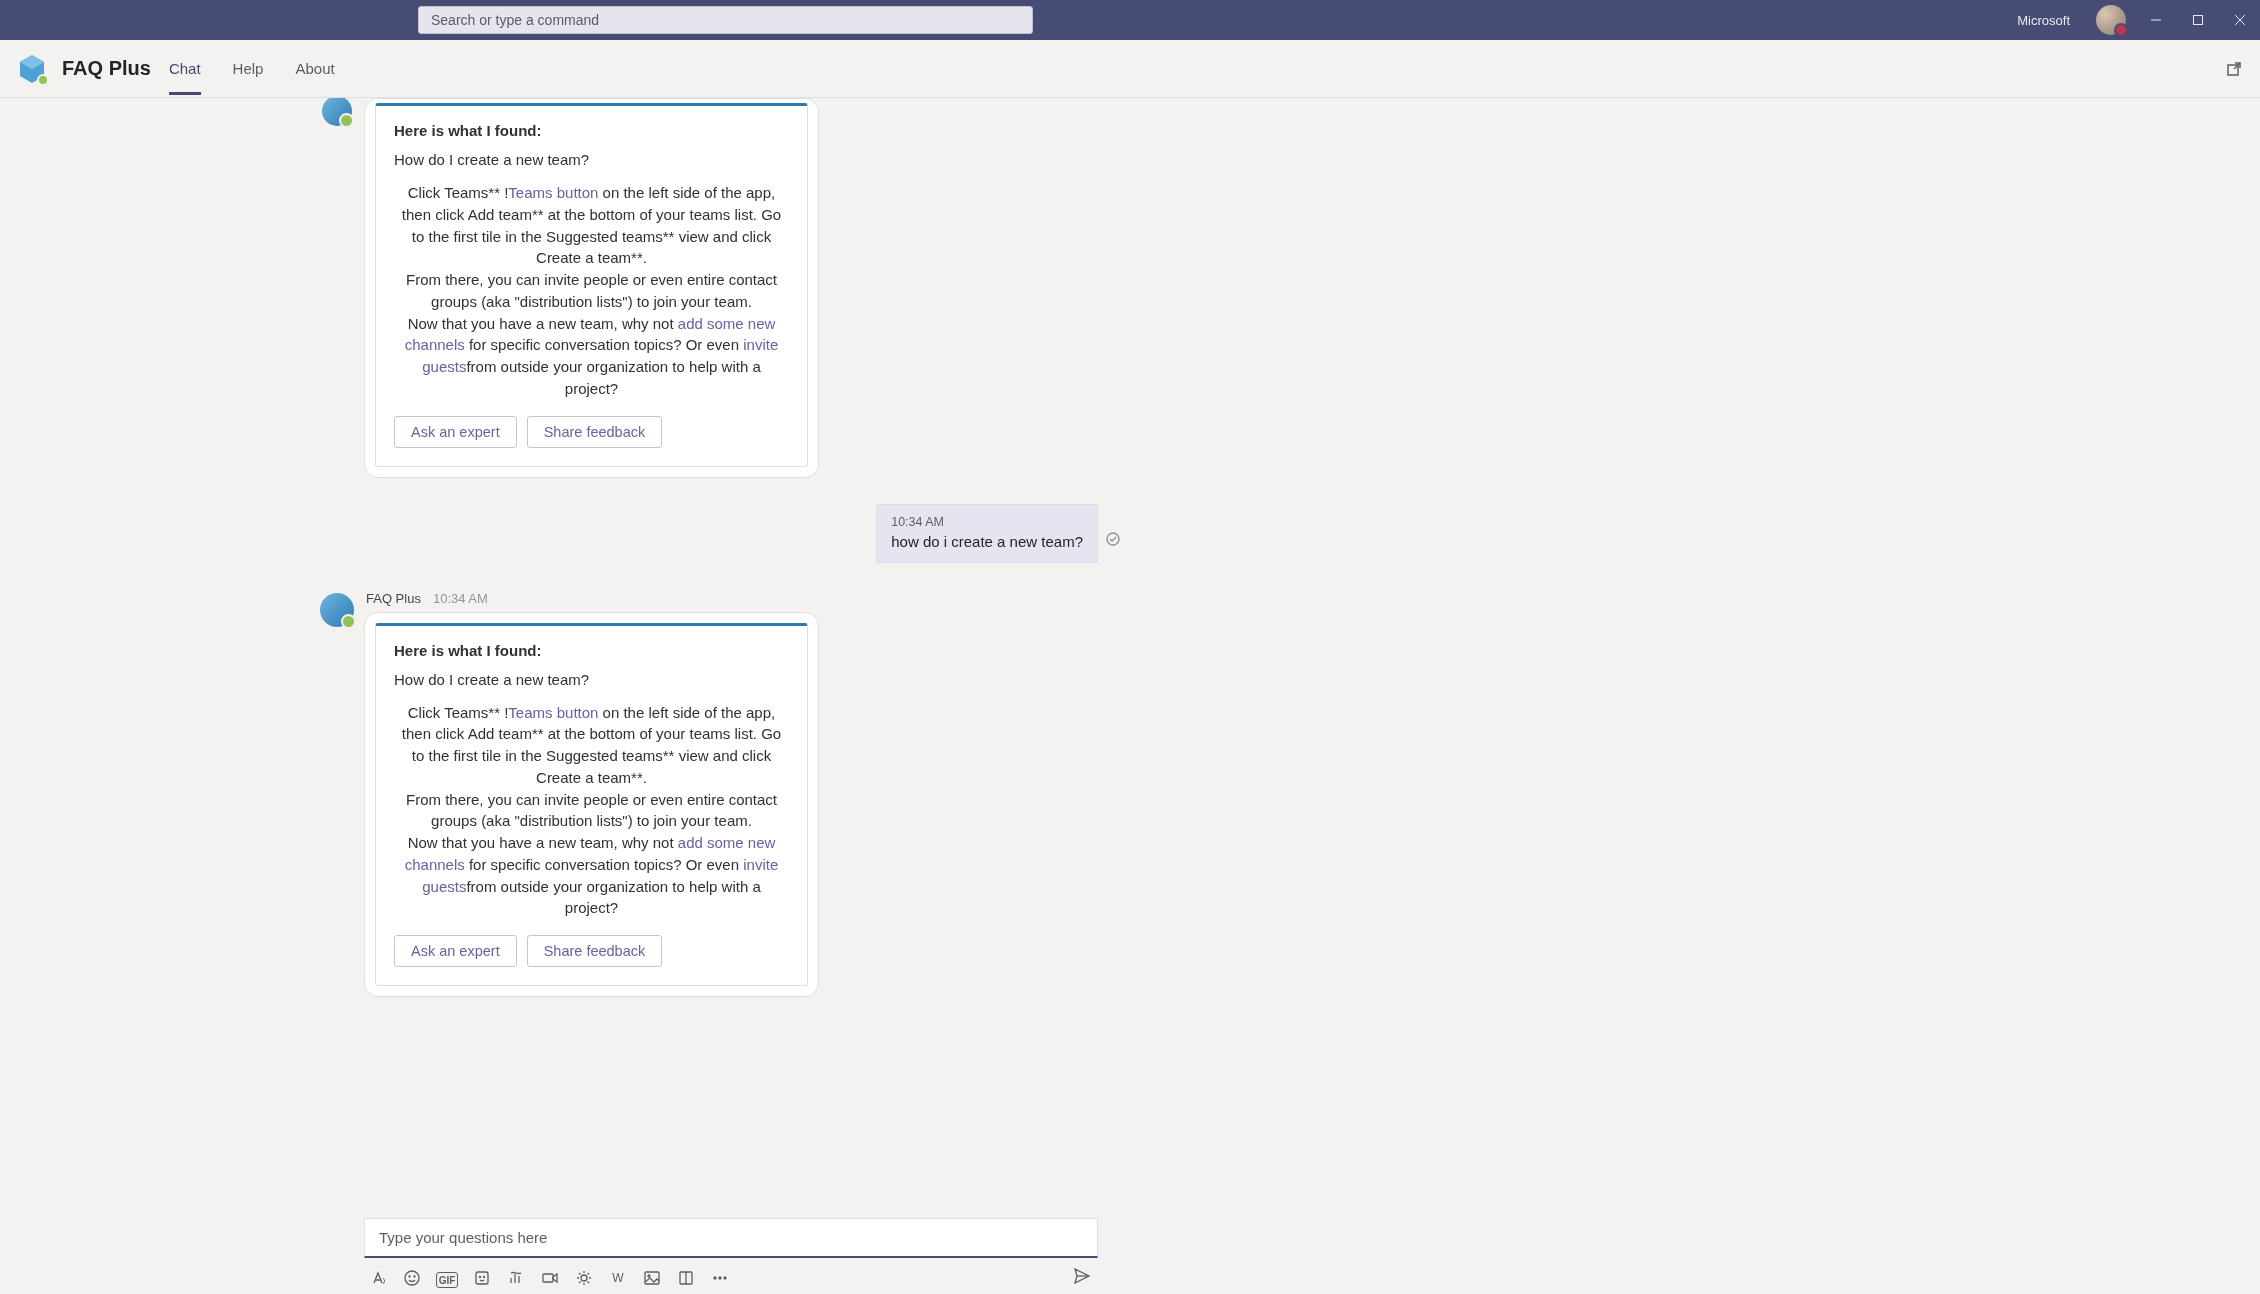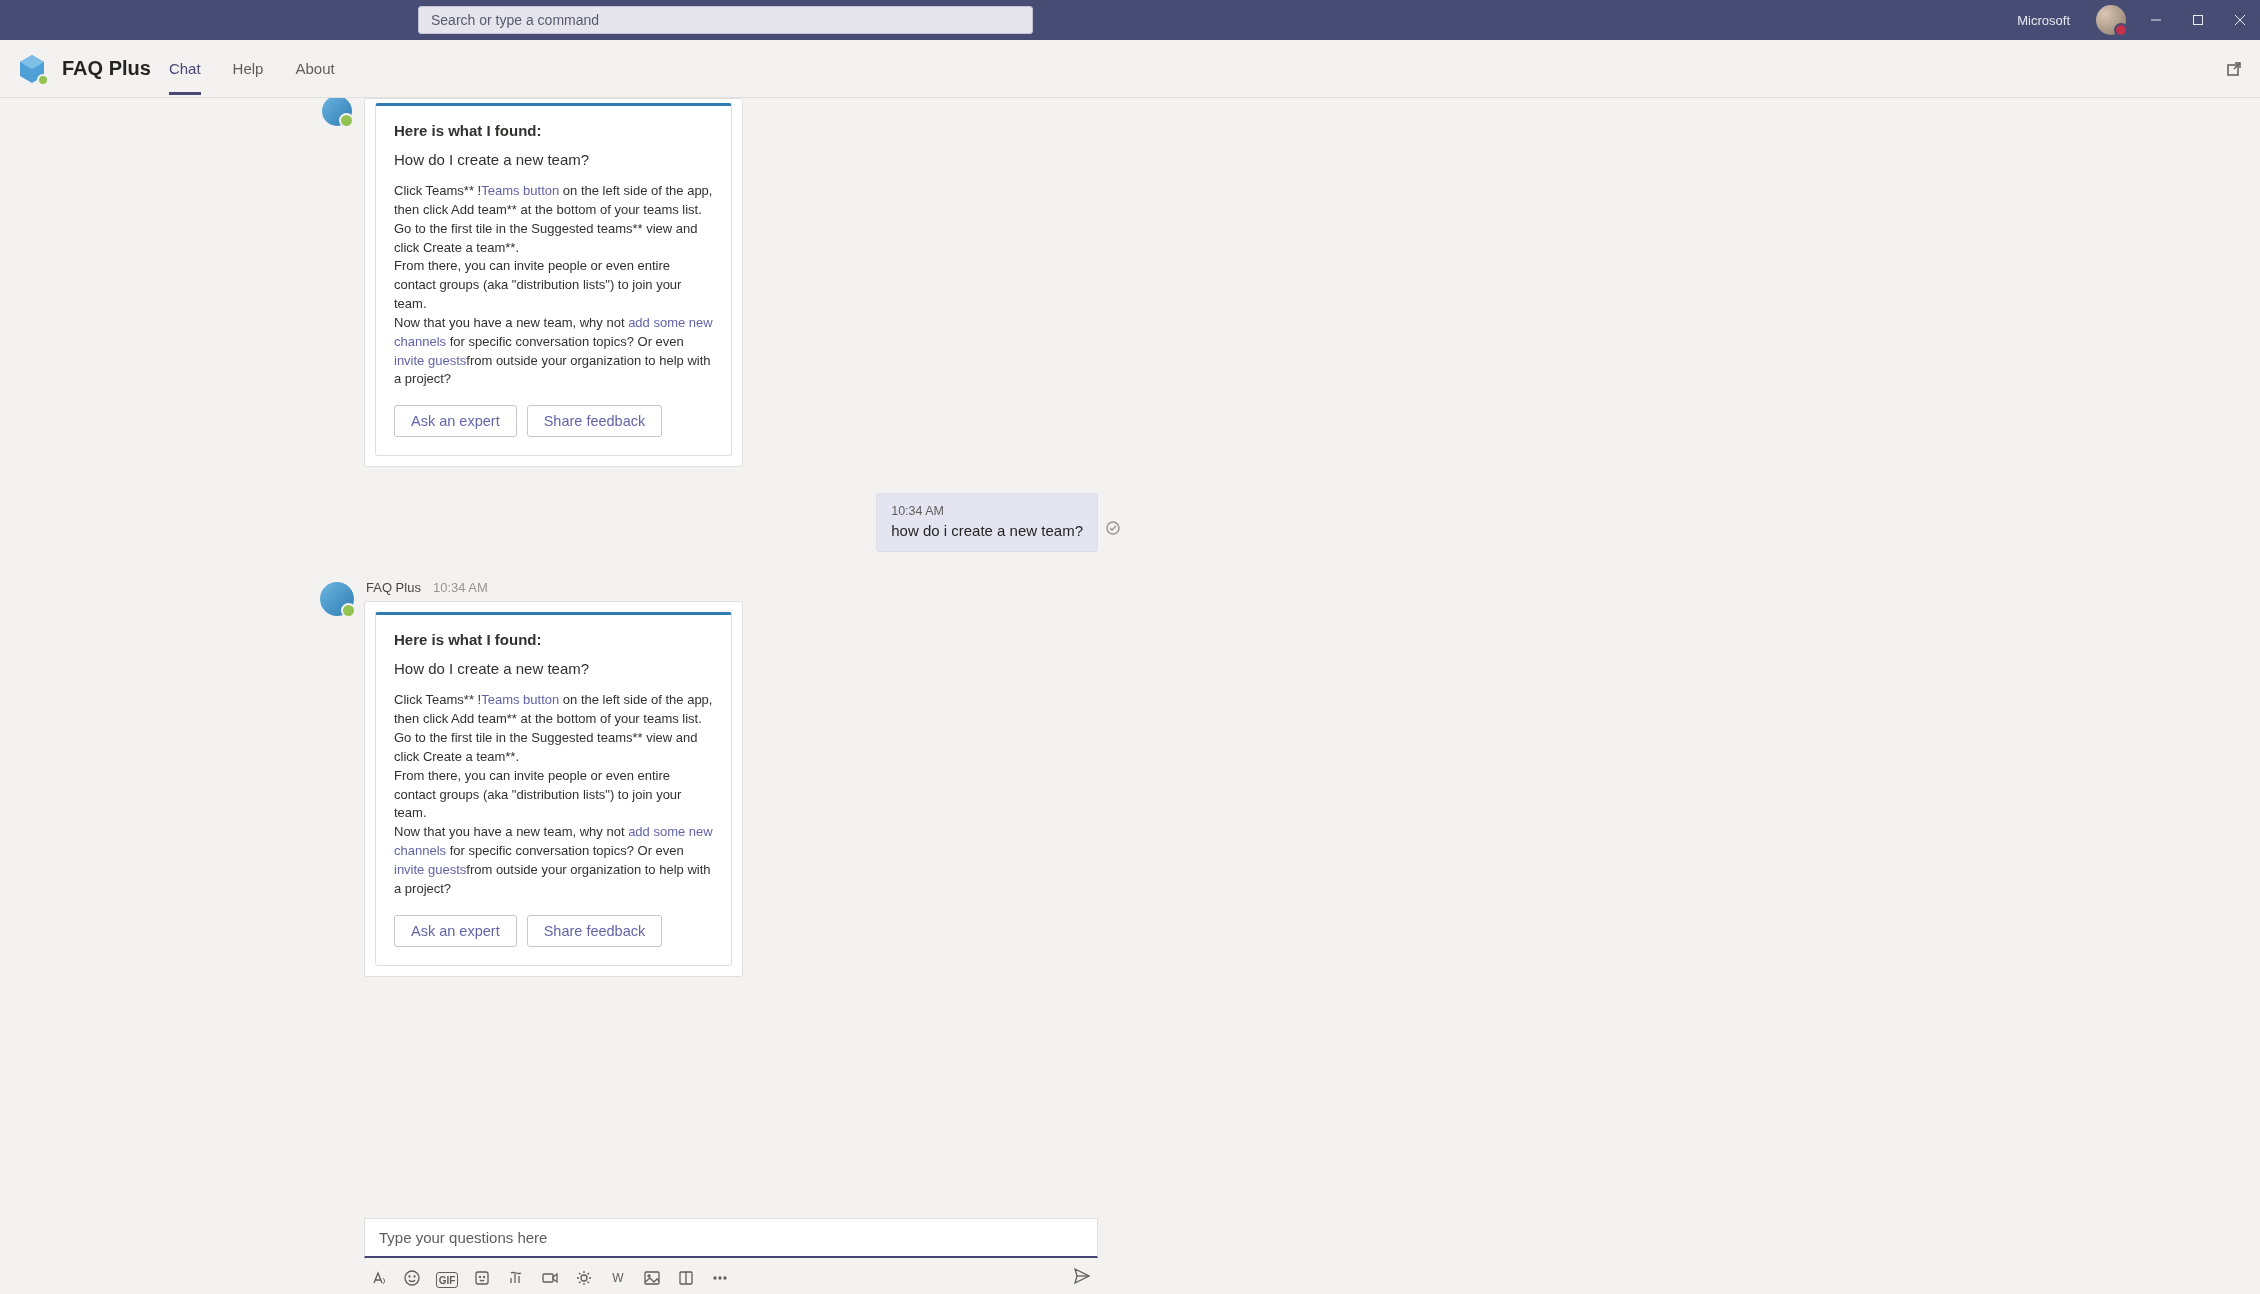--- a/index.html
+++ b/index.html
@@ -118,34 +118,34 @@
   width: 30px; height: 30px; margin-left: 2px; margin-right: 12px;
 }
 .msg-col { flex: 0 0 455px; }
 .msg-meta { display: flex; gap: 12px; margin-bottom: 6px; padding-left: 2px; }
 .sender { font-size: 13px; color: #484644; }
 .time-meta { font-size: 13px; color: #979593; }
 
 .card-wrap {
   background: #fff;
   border: 1px solid #e1dfdd;
-  border-radius: 3px;
+  border-radius: 14px;
   padding: 10px;
-  width: 379px;
+  width: 455px;
 }
 .card {
   border: 1px solid #e1dfdd;
   border-top: 3px solid #2f7bb3;
   border-radius: 3px;
   padding: 16px 18px 18px;
   color: #323130;
 }
 .card-title { font-weight: 600; font-size: 15px; margin-bottom: 12px; }
 .card-q { font-size: 15px; margin-bottom: 14px; color: #323130; }
-.card-body { font-size: 13px; line-height: 1.45; color: #323130; }
+.card-body { font-size: 15px; line-height: 1.45; color: #323130; text-align: center; }
 .card-body a { color: #6264a7; text-decoration: none; }
 .card-actions { display: flex; gap: 10px; margin-top: 16px; }
 .card-btn {
   border: 1px solid #c8c6c4;
   background: #fff;
   color: #6264a7;
   font-size: 14.5px;
   padding: 7px 16px;
   border-radius: 3px;
   cursor: pointer;

